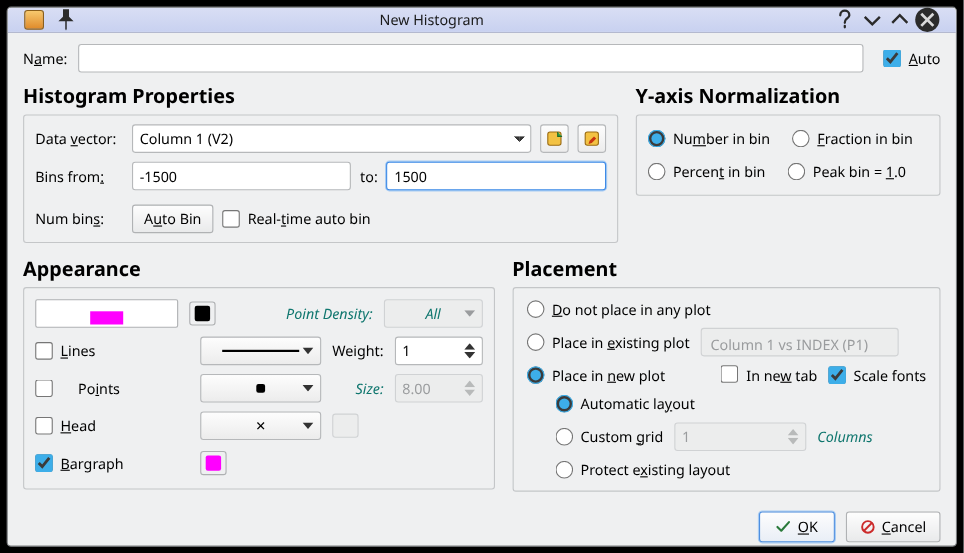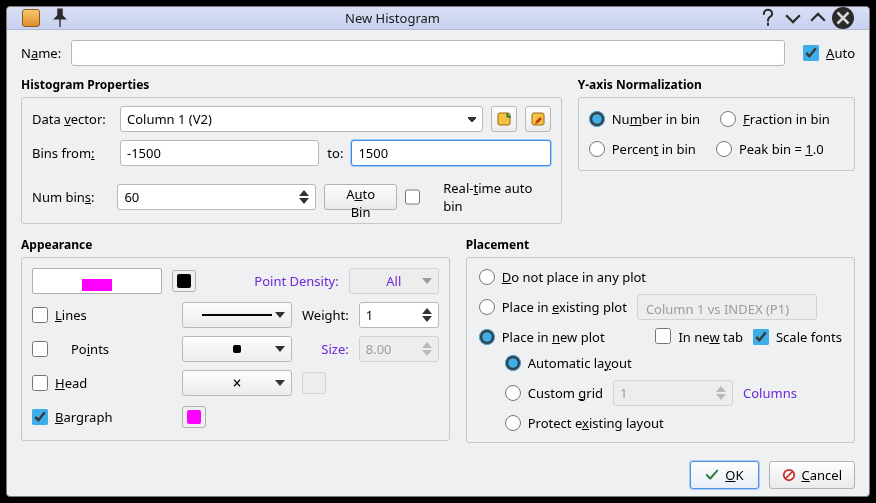--- a/index.html
+++ b/index.html
@@ -46,21 +46,21 @@
   .name-row input.name {
     flex:1; height:26px; border:1px solid #b6b8ba; border-radius:3px;
     padding:0 6px; background:#fff;
   }
   .auto-chk { display:flex; align-items:center; gap:4px; margin-left:8px; }
 
   .u { text-decoration: underline; text-decoration-thickness:1px; }
 
   
   .group { margin-bottom:8px; }
-  .group-title { font-weight:bold; margin-bottom:4px; font-size:12px; }
+  .group-title { font-weight:bold; margin-bottom:4px; font-size:18px; }
   .group-box {
     border:1px solid #c4c6c8; border-radius:3px; background:#eff0f1;
     padding:8px 10px;
   }
 
   
   .hrow { display:flex; align-items:center; gap:8px; margin-bottom:8px; }
   .hrow:last-child { margin-bottom:0;margin-top:13px; }
   .lbl { width:80px; text-align:left; }
   .field, .select, .spin {
@@ -133,21 +133,21 @@
     width:110px; height:26px; border:1px solid #b6b8ba; border-radius:3px;
     display:inline-flex; align-items:center; justify-content:center;
     background:linear-gradient(#fdfdfd,#ececec);
     position:relative;
   }
   .combo .combo-arrow {
     position:absolute; right:6px; top:0; bottom:0; width:10px;
     display:flex; align-items:center; justify-content:center; color:#333;
   }
   .disabled { color:#9a9c9e; border-color:#d0d2d4 !important; background:#eceded !important; }
-  .disabled-text { color:#6d28d9; }
+  .disabled-text { color:#0f766e;font-style:italic; }
 
   .placement .group-box { padding:10px 12px; }
   .prow { display:flex; align-items:center; gap:10px; margin-bottom:8px; }
   .prow:last-child { margin-bottom:0; }
   .sub { margin-left:26px; }
   .pselect {
     height:26px; border:1px solid #d0d2d4; border-radius:3px; background:#eceded;
     color:#9a9c9e; padding:4px 22px 0 8px; min-width:180px;
     appearance:none;
   }
@@ -246,33 +246,22 @@
             </button>
           </div>
           <div class="hrow">
             <div class="lbl"><span>Bins from</span><span class="u">:</span></div>
             <input class="field" style="flex: 1 1 0%;" value="-1500">
             <div>to:</div>
             <input class="field focus-field" style="flex: 1 1 0%;" value="1500">
           </div>
           <div class="hrow">
             <div class="lbl"><span>Num bin</span><span class="u">s</span><span>:</span></div>
-            <span class="spin-wrap" style="flex:1; display:flex;">
-              <input class="field" style="flex: 1 1 0%;" value="60">
-              <span class="arrows">
-                <svg viewBox="0 0 10 6">
-                    <path d="M0 6l5-6 5 6z" fill="#333"></path>
-                  </svg>
-                <svg viewBox="0 0 10 6">
-                    <path d="M0 0l5 6 5-6z" fill="#333"></path>
-                  </svg>
-              </span>
-            </span>
             <button class="pushbtn"><span>A</span><span class="u">u</span><span>to Bin</span></button>
-            <label style="display:flex;align-items:center;gap:20px;">
+            <label style="display:flex;align-items:center;gap:4px;">
               <input type="checkbox" style="">
               <span><span>Real-</span><span class="u">t</span><span>ime auto bin</span></span>
             </label>
           </div>
         </div>
       </div>
 
       <div class="group yaxis">
         <div class="group-title">Y-axis Normalization</div>
         <div class="group-box">

